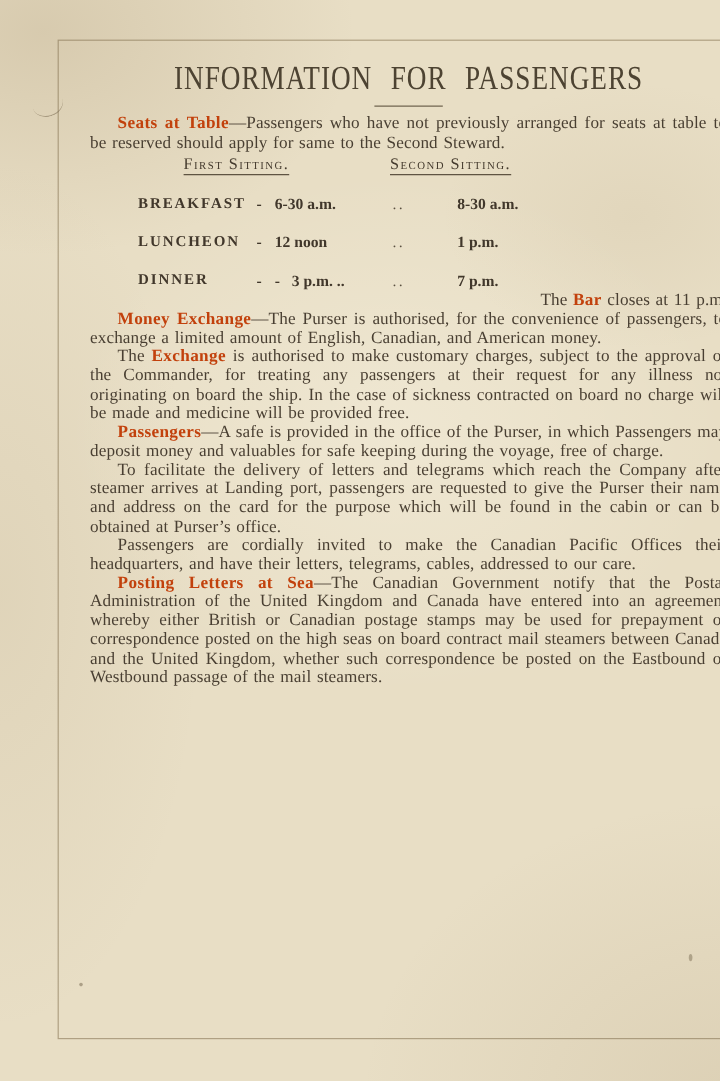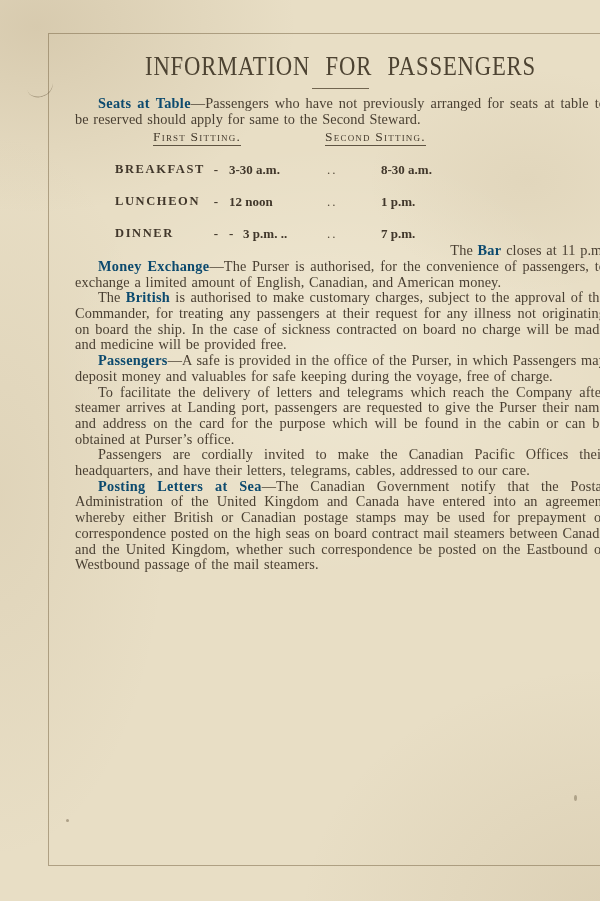--- a/index.html
+++ b/index.html
@@ -23,21 +23,21 @@
     text-align:center;font-size:28px;line-height:30px;color:#4d4332;
     letter-spacing:1px;word-spacing:11px;white-space:nowrap;
     transform:scaleX(.81);transform-origin:50% 50%;
   }
   .title-rule{width:57px;border-top:1px solid rgba(82,70,50,.8);margin:7px auto 7px;}
   p.para{
     margin:0;font-size:14.3px;line-height:15.7px;text-align:justify;
     text-indent:23px;color:#493f32;word-spacing:1px;letter-spacing:.1px;
   }
   p.center{text-align:right;text-indent:0;}
-  b.lead{font-weight:bold;color:#0c4a6e;letter-spacing:.3px;margin-top:27px;}
+  b.lead{font-weight:bold;color:#c2410c;letter-spacing:.3px;margin-top:27px;}
   .sittings{margin:2px 0 2px;color:#41382c;}
   .sit-headers{padding-left:78px;display:flex;margin-bottom:13px;text-align:right;}
   .sit-h{
     font-variant:small-caps;font-size:13.5px;line-height:15px;letter-spacing:1.2px;
     border-bottom:1px solid rgba(70,60,44,.85);padding-bottom:1px;color:#453b2e;
   }
   .sit-h2{margin-left:84px;}
   .sit-row{
     display:grid;grid-template-columns:88px 26px 96px 56px auto;
     padding-left:40px;font-weight:bold;font-size:13px;line-height:15.6px;color:#41372b;margin-top:16px;
@@ -65,21 +65,21 @@
   <p class="para"><span></span><b class="lead">Seats at Table</b><span>—Passengers who have not previously arranged for seats at table to be reserved should apply for same to the Second Steward.</span></p>
 
   <div class="sittings">
     <div class="sit-headers">
       <span class="sit-h">First Sitting.</span>
       <span class="sit-h sit-h2">Second Sitting.</span>
     </div>
     <div class="sit-row">
       <span class="meal">BREAKFAST</span>
       <span class="dash">-</span>
-      <span class="t1">3-30 a.m.</span>
+      <span class="t1">6-30 a.m.</span>
       <span class="dots">..</span>
       <span class="t2">8-30 a.m.</span>
     </div>
     <div class="sit-row">
       <span class="meal">LUNCHEON</span>
       <span class="dash">-</span>
       <span class="t1">12 noon</span>
       <span class="dots">..</span>
       <span class="t2">1 p.m.</span>
     </div>
@@ -93,21 +93,21 @@
   </div>
 
 
   <p class="para center"><span>The </span><b class="lead">Bar</b><span> closes at 11 p.m.</span></p>
 
 
 
 
   <p class="para"><span></span><b class="lead">Money Exchange</b><span>—The Purser is authorised, for the convenience of passengers, to exchange a limited amount of English, Canadian, and American money.</span></p>
 
-  <p class="para"><span>The </span><b class="lead">British</b><span> is authorised to make customary charges, subject to the approval of the Commander, for treating any passengers at their request for any illness not originating on board the ship. In the case of sickness contracted on board no charge will be made and medicine will be provided free.</span></p>
+  <p class="para"><span>The </span><b class="lead">Exchange</b><span> is authorised to make customary charges, subject to the approval of the Commander, for treating any passengers at their request for any illness not originating on board the ship. In the case of sickness contracted on board no charge will be made and medicine will be provided free.</span></p>
 
   <p class="para"><span></span><b class="lead">Passengers</b><span>—A safe is provided in the office of the Purser, in which Passengers may deposit money and valuables for safe keeping during the voyage, free of charge.</span></p>
 
 
   <p class="para"><span></span><b class="lead"></b><span>To facilitate the delivery of letters and telegrams which reach the Company after steamer arrives at Landing port, passengers are requested to give the Purser their name and address on the card for the purpose which will be found in the cabin or can be obtained at Purser’s office.</span></p>
 
   <p class="para"><span></span><b class="lead"></b><span>Passengers are cordially invited to make the Canadian Pacific Offices their headquarters, and have their letters, telegrams, cables, addressed to our care.</span></p>
 
   <p class="para"><span></span><b class="lead">Posting Letters at Sea</b><span>—The Canadian Government notify that the Postal Administration of the United Kingdom and Canada have entered into an agreement whereby either British or Canadian postage stamps may be used for prepayment of correspondence posted on the high seas on board contract mail steamers between Canada and the United Kingdom, whether such correspondence be posted on the Eastbound or Westbound passage of the mail steamers.</span></p>
 </div>

